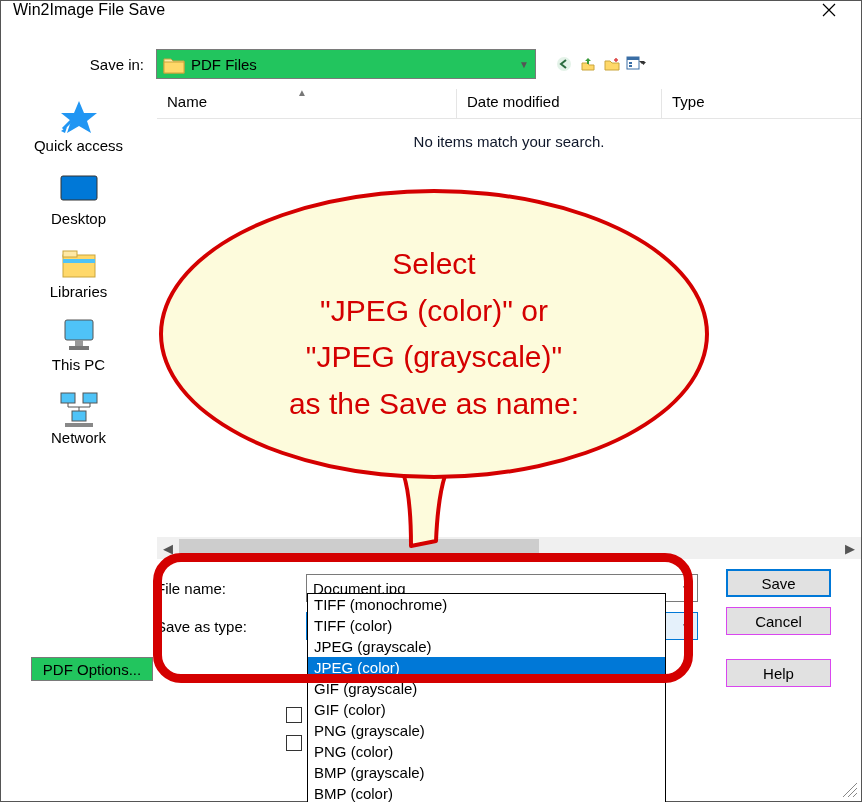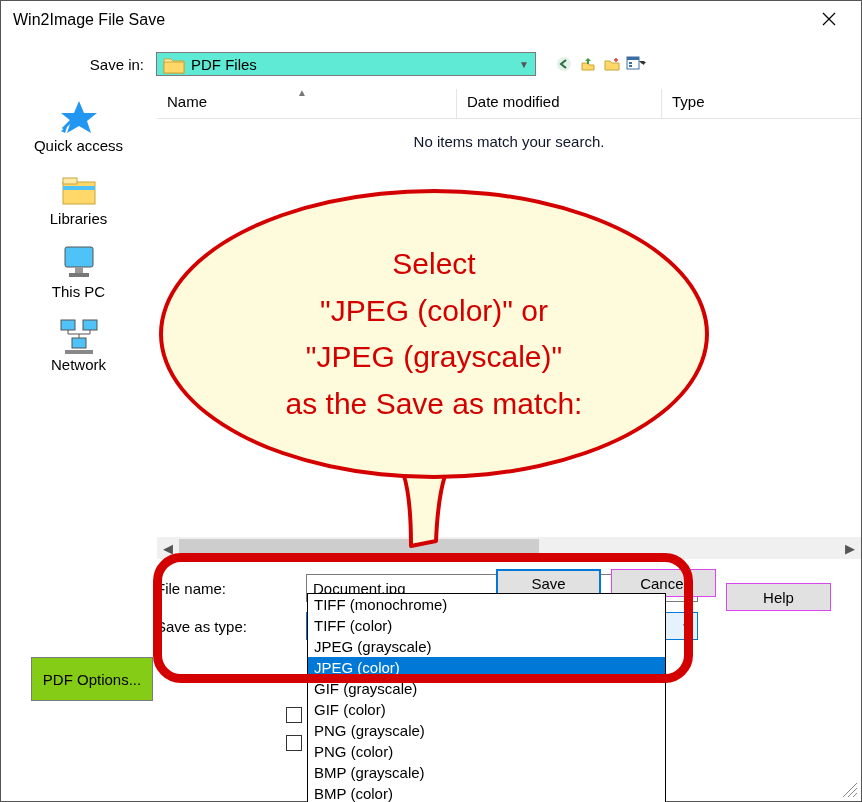--- a/index.html
+++ b/index.html
@@ -1,22 +1,22 @@
 <!DOCTYPE html>
 <html><head>
 <meta charset="utf-8">
 <style>
 * { box-sizing: border-box; margin: 0; padding: 0; font-family: "Segoe UI", Tahoma, sans-serif; }
 body { background: #fff; width: 862px; height: 802px; position: relative; overflow: hidden; }
 .window { width: 862px; height: 802px; border: 1px solid #555; background: #fff; position: relative; }
-.titlebar { height: 38px; display: flex; align-items: center; padding: 0 12px; font-size: 16px; color: #000; }
+.titlebar { height: 38px; display: flex; padding: 0 12px; font-size: 16px; color: #000; }
 .titlebar .closebtn { margin-left: auto; width: 40px; text-align: center; font-size: 18px; color: #000; cursor: pointer; }
 .top-row { display: flex; align-items: center; padding: 6px 30px 6px 0; margin-left: 45px; height: 50px; }
 .top-row .lbl { width: 110px; text-align: right; padding-right: 12px; font-size: 15px; }
-.folder-dd { flex: 1; max-width: 380px; height: 24px; border: 1px solid #7a7a7a; background: #5eead4; display: flex; align-items: center; padding: 0 6px; font-size: 15px; }
+.folder-dd { flex: 1; max-width: 380px; height: 30px; border: 1px solid #7a7a7a; background: #22c55e; display: flex; align-items: center; padding: 0 6px; font-size: 15px; }
 .folder-dd .ficon svg { vertical-align: middle; }
 .folder-dd .dd-arrow { margin-left: auto; font-size: 10px; color: #555; }
 .nav-icons { margin-left: 18px; display: flex; gap: 4px; align-items: center; }
 .nav-icons span { width: 20px; height: 20px; display: inline-flex; align-items: center; justify-content: center; font-size: 14px; }
 .body-area { display: flex; height: 470px; }
 .places { width: 155px; display: flex; flex-direction: column; align-items: center; padding-top: 8px; gap: 16px; }
 .place { display: flex; flex-direction: column; align-items: center; width: 100%; font-size: 15px; cursor: pointer; }
 .place .picon { width: 48px; height: 40px; display: flex; align-items: center; justify-content: center; }
 .file-area { flex: 1; border-left: 1px solid transparent; display: flex; flex-direction: column; }
 .col-headers { display: flex; height: 30px; border-bottom: 1px solid #e5e5e5; font-size: 15px; }
@@ -29,27 +29,27 @@
 .scroll-row { margin-top: auto; height: 22px; display: flex; align-items: center; background: #f0f0f0; }
 .scroll-row .ar { width: 22px; text-align: center; color: #555; cursor: pointer; font-size: 13px; }
 .scroll-row .track { flex: 1; height: 100%; background: #f0f0f0; position: relative; }
 .scroll-row .thumb { position: absolute; left: 0; top: 2px; height: 16px; width: 360px; background: #cdcdcd; }
 .bottom-area { position: relative; padding: 10px 30px 10px 155px; }
 .row { display: flex; align-items: center; height: 38px; }
 .row .rlabel { width: 150px; font-size: 15px; }
 .row .rinput { width: 392px; height: 28px; border: 1px solid #7a7a7a; background: #fff; display: flex; align-items: center; padding: 8px 6px; font-size: 15px; position: relative; }
 .row .rinput.sel { background: #e5f1fb; border-color: #0078d7; }
 .row .rinput .dd-arrow { margin-left: auto; font-size: 10px; color: #555; }
-.btn-col { position: absolute; right: 30px; top: 10px; display: flex; flex-direction: row; gap: 10px; }
+.btn-col { position: absolute; right: 30px; top: 10px; display: flex; flex-direction: column; gap: 10px; }
 .winbtn { width: 105px; height: 28px; border: 1px solid #d946ef; background: #e1e1e1; font-size: 15px; cursor: pointer; }
 .winbtn.primary { border: 2px solid #0078d7; }
 .checks { padding-left: 130px; padding-top: 56px; }
 .chk { display: flex; align-items: center; height: 28px; font-size: 15px; gap: 6px; }
 .chk .box { width: 16px; height: 16px; border: 1px solid #333; background: #fff; }
-.pdf-opt { position: absolute; left: 30px; top: 656px; width: 122px; height: 44px; border: 1px solid #7a7a7a; background: #84cc16; font-size: 15px; cursor: pointer; }
+.pdf-opt { position: absolute; left: 30px; top: 656px; width: 122px; height: 24px; border: 1px solid #7a7a7a; background: #22c55e; font-size: 15px; cursor: pointer; }
 .dropdown-list { position: absolute; left: 306px; top: 592px; width: 359px; border: 1px solid #000; background: #fff; font-size: 15px; z-index: 50; }
 .dropdown-list .opt { padding: 0 6px; height: 21px; line-height: 21px; cursor: pointer; }
 .dropdown-list .opt.hl { background: #0078d7; color: #fff; }
 .callout-oval { position: absolute; left: 158px; top: 188px; width: 550px; height: 290px; border: 4px solid #d40000; border-radius: 50%; background: #fdfbdc; z-index: 60; display: flex; align-items: center; justify-content: center; text-align: center; }
 .callout-oval .txt { font-size: 30px; color: #d40000; line-height: 1.55; font-family: Verdana, sans-serif; }
 .callout-tail { position: absolute; left: 380px; top: 455px; width: 90px; height: 110px; z-index: 59; }
 .red-rect { position: absolute; left: 152px; top: 552px; width: 540px; height: 130px; border: 9px solid #d40000; border-radius: 28px; z-index: 55; pointer-events: none; }
 .resize-grip { position: absolute; right: 4px; bottom: 4px; width: 14px; height: 14px; }
 </style>
 </head>
@@ -118,20 +118,29 @@
               <path d="M20 2 L25 14 L38 14 L28 22 L32 34 L20 27 L8 34 L12 22 L2 14 L15 14 Z" fill="#2196f3"></path>
               <path d="M4 30 L14 20" stroke="#2196f3" stroke-width="3"></path>
               <path d="M2 32 L8 28 L6 34 Z" fill="#2196f3"></path>
             </svg>
         </div>
         <span>Quick access</span>
       </div>
       <div class="place">
         <div class="picon">
           <svg width="44" height="36" viewBox="0 0 44 36">
+              <rect x="4" y="4" width="36" height="24" rx="2" fill="#0078d7"></rect>
+              <rect x="4" y="4" width="36" height="24" rx="2" fill="none" stroke="#333" stroke-width="1"></rect>
+            </svg>
+        </div>
+        <span>Desktop</span>
+      </div>
+      <div class="place">
+        <div class="picon">
+          <svg width="44" height="36" viewBox="0 0 44 36">
               <rect x="6" y="10" width="32" height="22" fill="#ffd869" stroke="#caa53d"></rect>
               <rect x="6" y="6" width="14" height="6" fill="#ffe9a6" stroke="#caa53d"></rect>
               <rect x="6" y="14" width="32" height="4" fill="#4fc3f7"></rect>
             </svg>
         </div>
         <span>Libraries</span>
       </div>
       <div class="place">
         <div class="picon">
           <svg width="44" height="40" viewBox="0 0 44 40">
@@ -223,21 +232,21 @@
       <div class="opt">BMP (color)</div>
     </div>
 
   <div class="red-rect"></div>
 
   <div class="callout-oval">
     <div class="txt">
       <span>Select</span><br>
       <span>"JPEG (color)" or</span><br>
       <span>"JPEG (grayscale)"</span><br>
-      <span>as the Save as match:</span>
+      <span>as the Save as name:</span>
     </div>
   </div>
   <svg class="callout-tail" viewBox="0 0 90 110">
     <path d="M10 0 Q 30 10 30 90 L55 85 Q 58 15 75 0 Z" fill="#fdfbdc" stroke="#d40000" stroke-width="4" stroke-linejoin="round"></path>
     <path d="M12 2 Q 30 8 72 2" fill="#fdfbdc" stroke="none"></path>
   </svg>
 
   <svg class="resize-grip" viewBox="0 0 14 14">
     <path d="M14 0 L0 14 M14 5 L5 14 M14 10 L10 14" stroke="#888" stroke-width="1"></path>
   </svg>

